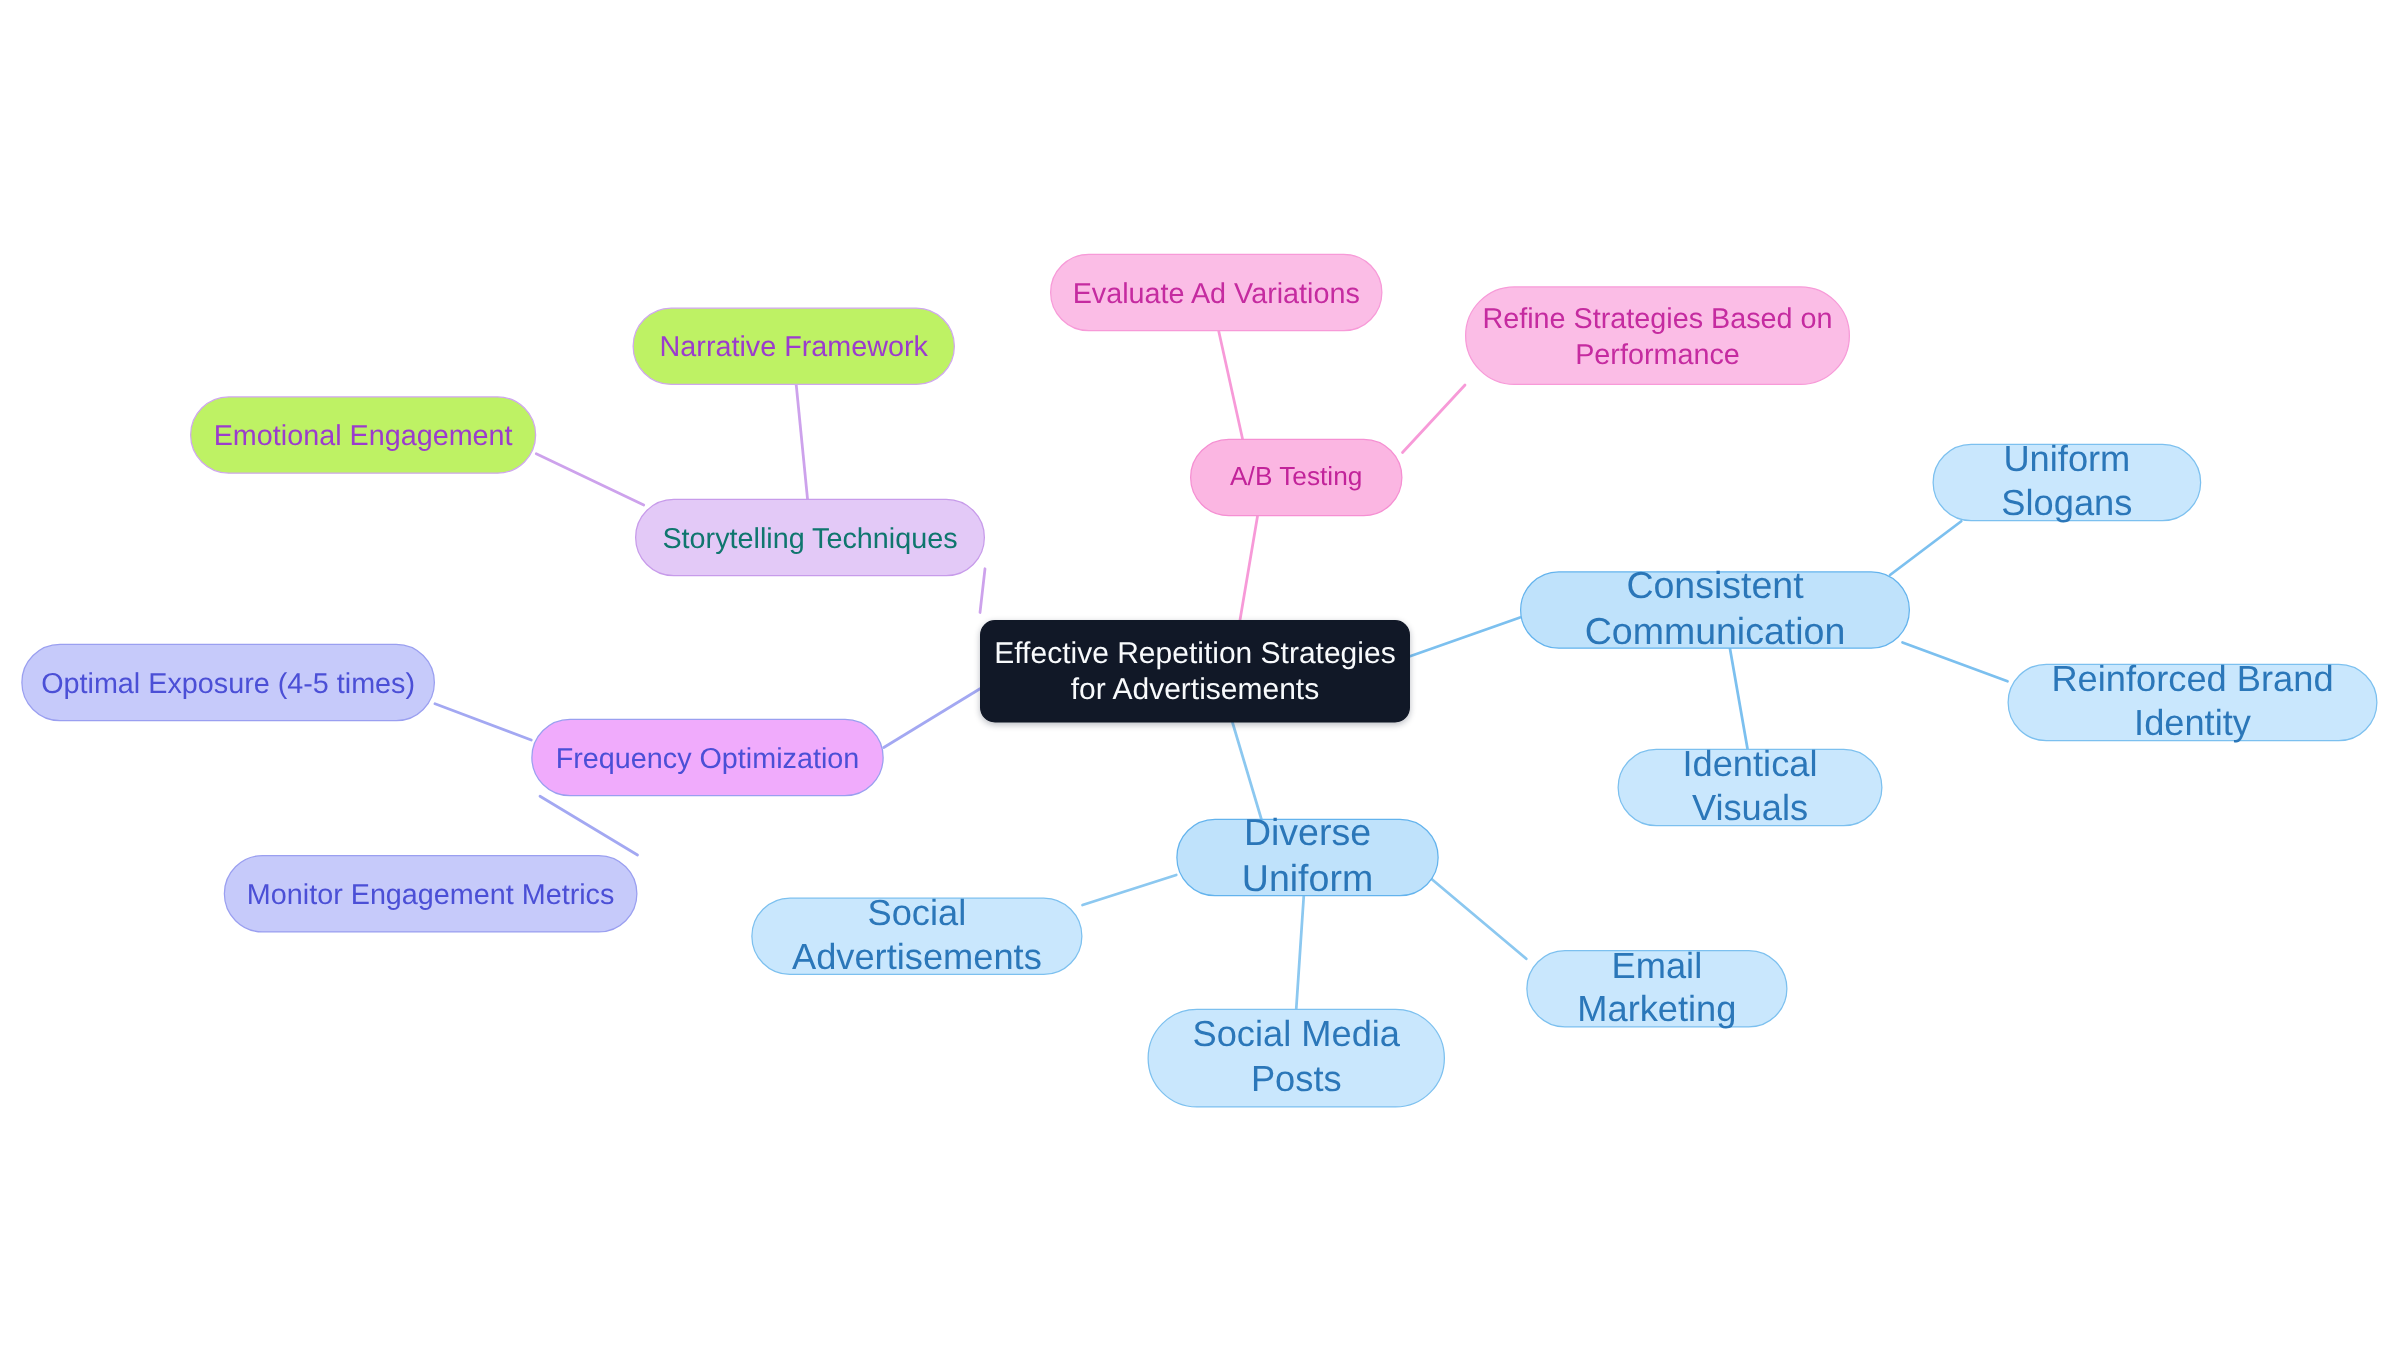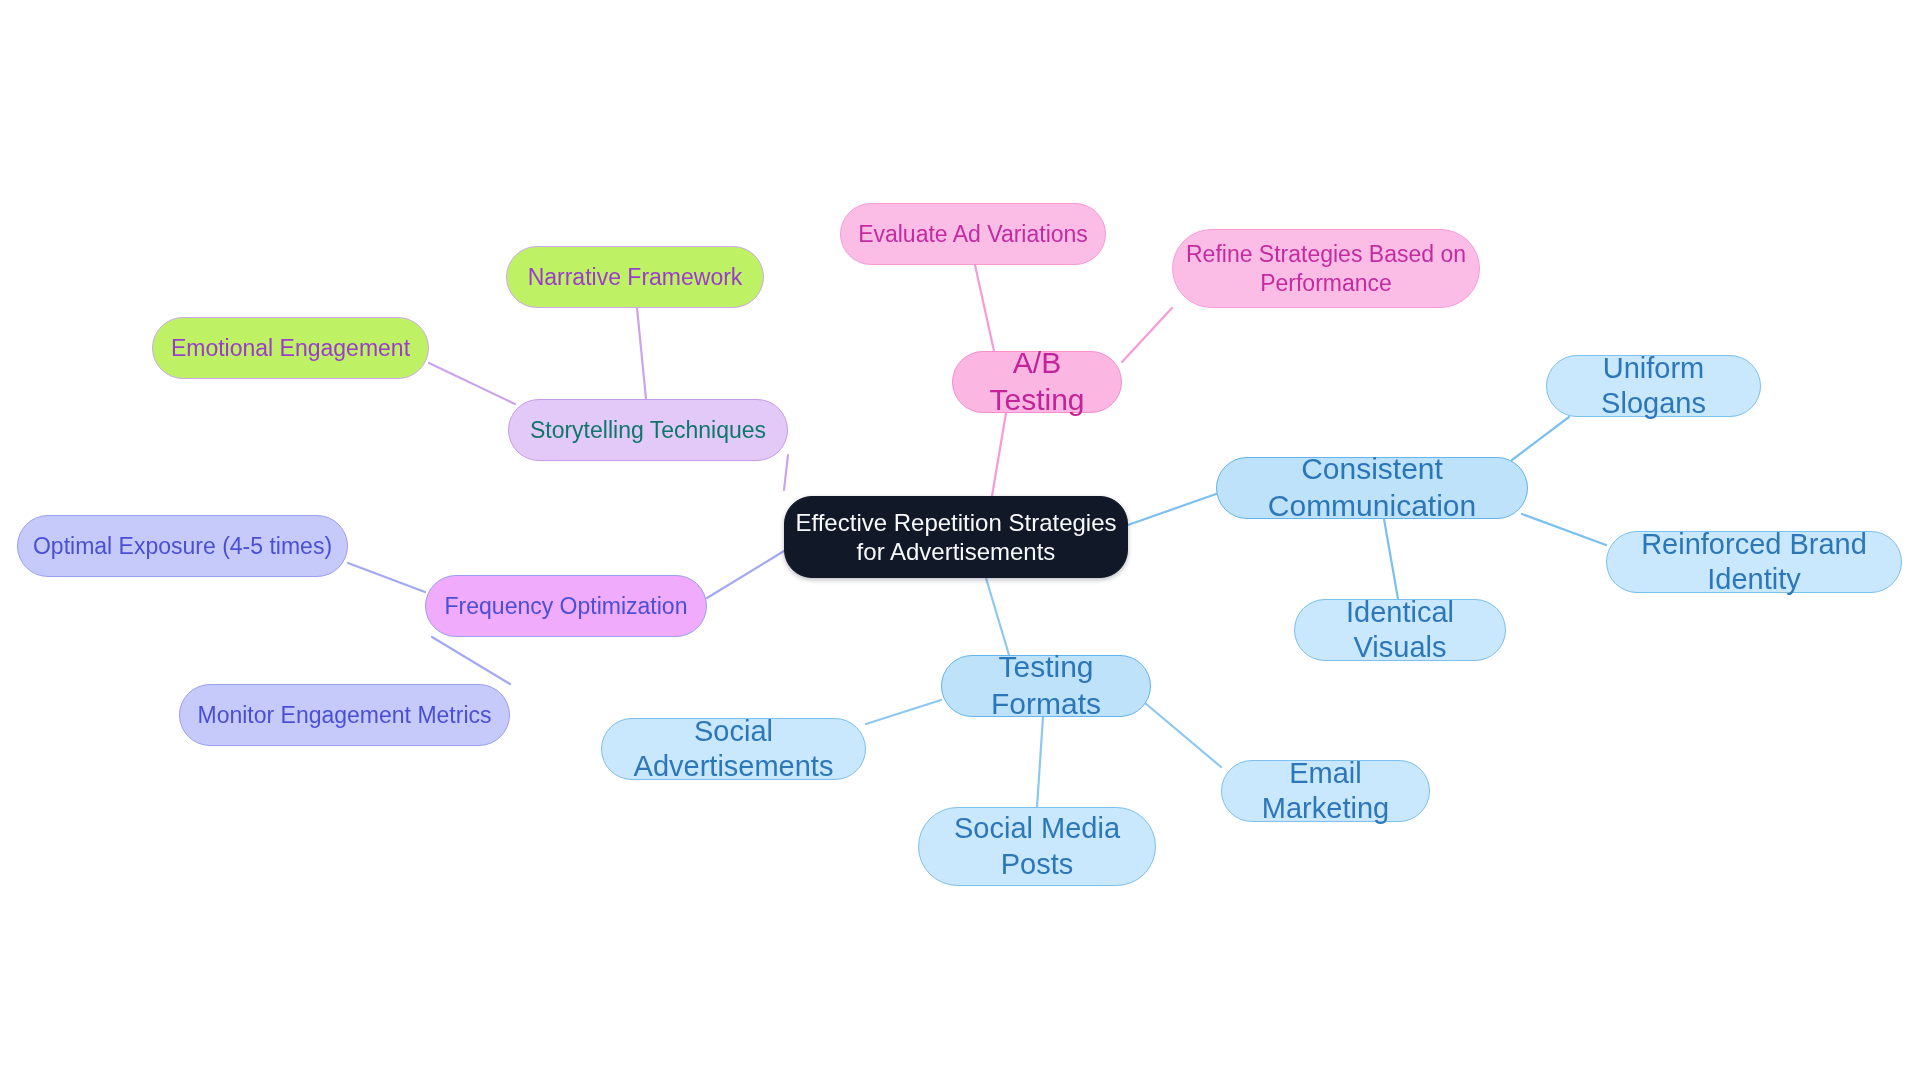--- a/index.html
+++ b/index.html
@@ -41,21 +41,21 @@
     line-height: 1.22;
     white-space: pre-line;
     padding: 6px 10px;
   }
 
   .node-root {
     background: #111827;
     border-color: #111827;
     color: #f8fafc;
     font-size: 24px;
-    border-radius: 28px;
+    border-radius: 12px;
     box-shadow: 0 2px 5px rgba(15,23,42,0.28);
   }
 
   .node-blue-mid {
     background: #bfe2fb;
     border-color: #63b3ed;
     color: #2a76b8;
     font-size: 30px;
   }
 
@@ -91,21 +91,21 @@
     background: #bef264;
     border-color: #cfa7ee;
     color: #9b3ccd;
     font-size: 23px;
   }
 
   .node-pink-mid {
     background: #fbb6e2;
     border-color: #f58fd2;
     color: #c2239a;
-    font-size: 30px;
+    font-size: 21px;
   }
 
   .node-pink-leaf {
     background: #fbbde6;
     border-color: #f79ad8;
     color: #c52ba0;
     font-size: 23px;
   }
 </style>
 </head>
@@ -131,21 +131,21 @@
       <line x1="994" y1="351" x2="975" y2="265" stroke="#f79ad8" stroke-width="2.2" stroke-linecap="round"></line>
       <line x1="1122" y1="362" x2="1172" y2="308" stroke="#f79ad8" stroke-width="2.2" stroke-linecap="round"></line>
     </svg>
   <div id="nodes">
       <div class="node node-root" style="left: 784px; top: 496px; width: 344px; height: 82px;">Effective Repetition Strategies
 for Advertisements</div>
       <div class="node node-blue-mid" style="left: 1216px; top: 457px; width: 312px; height: 62px;">Consistent Communication</div>
       <div class="node node-blue-leaf" style="left: 1546px; top: 355px; width: 215px; height: 62px;">Uniform Slogans</div>
       <div class="node node-blue-leaf" style="left: 1606px; top: 531px; width: 296px; height: 62px;">Reinforced Brand Identity</div>
       <div class="node node-blue-leaf" style="left: 1294px; top: 599px; width: 212px; height: 62px;">Identical Visuals</div>
-      <div class="node node-blue-mid" style="left: 941px; top: 655px; width: 210px; height: 62px;">Testing Formats</div>
+      <div class="node node-blue-mid" style="left: 941px; top: 655px; width: 210px; height: 62px;">Diverse Uniform</div>
       <div class="node node-blue-leaf" style="left: 601px; top: 718px; width: 265px; height: 62px;">Social Advertisements</div>
       <div class="node node-blue-leaf" style="left: 918px; top: 807px; width: 238px; height: 79px;">Social Media Posts</div>
       <div class="node node-blue-leaf" style="left: 1221px; top: 760px; width: 209px; height: 62px;">Email Marketing</div>
       <div class="node node-lilac-mid" style="left: 425px; top: 575px; width: 282px; height: 62px;">Frequency Optimization</div>
       <div class="node node-lilac-leaf" style="left: 17px; top: 515px; width: 331px; height: 62px;">Optimal Exposure (4-5 times)</div>
       <div class="node node-lilac-leaf" style="left: 179px; top: 684px; width: 331px; height: 62px;">Monitor Engagement Metrics</div>
       <div class="node node-violet-mid" style="left: 508px; top: 399px; width: 280px; height: 62px;">Storytelling Techniques</div>
       <div class="node node-violet-leaf" style="left: 152px; top: 317px; width: 277px; height: 62px;">Emotional Engagement</div>
       <div class="node node-violet-leaf" style="left: 506px; top: 246px; width: 258px; height: 62px;">Narrative Framework</div>
       <div class="node node-pink-mid" style="left: 952px; top: 351px; width: 170px; height: 62px;">A/B Testing</div>

